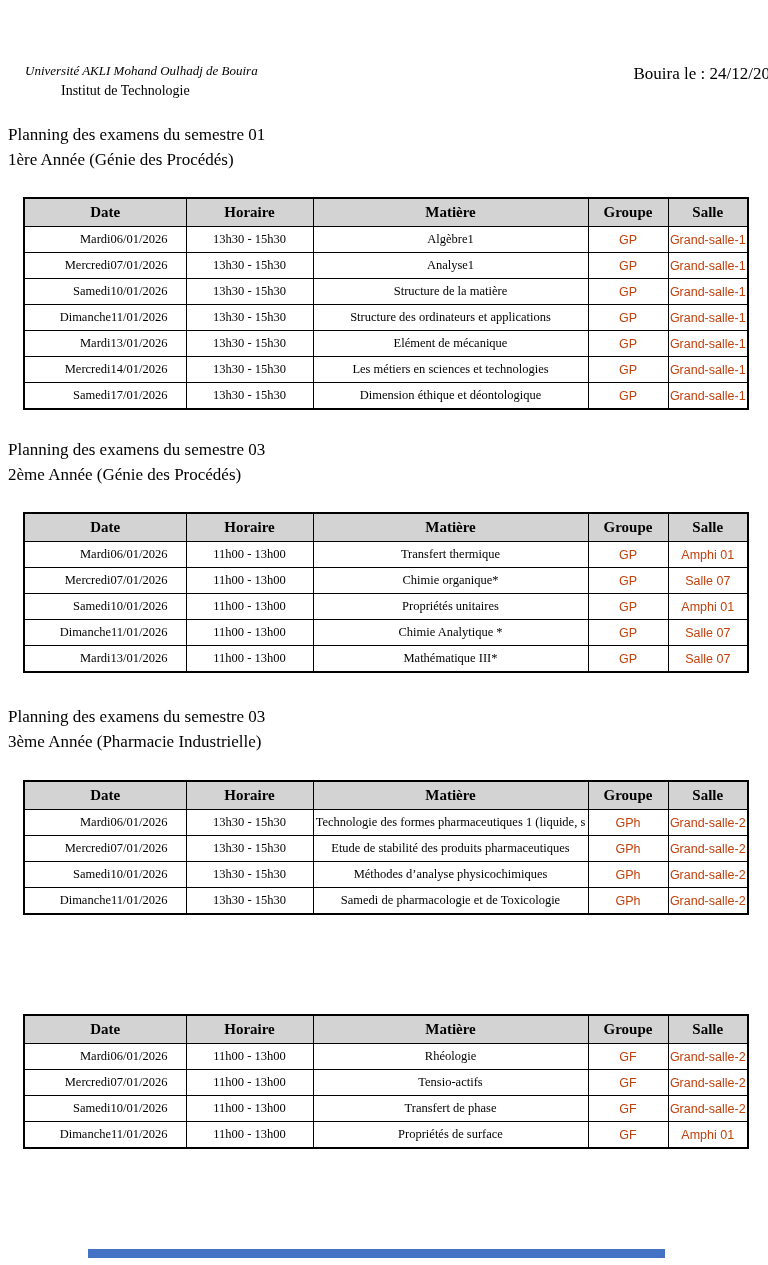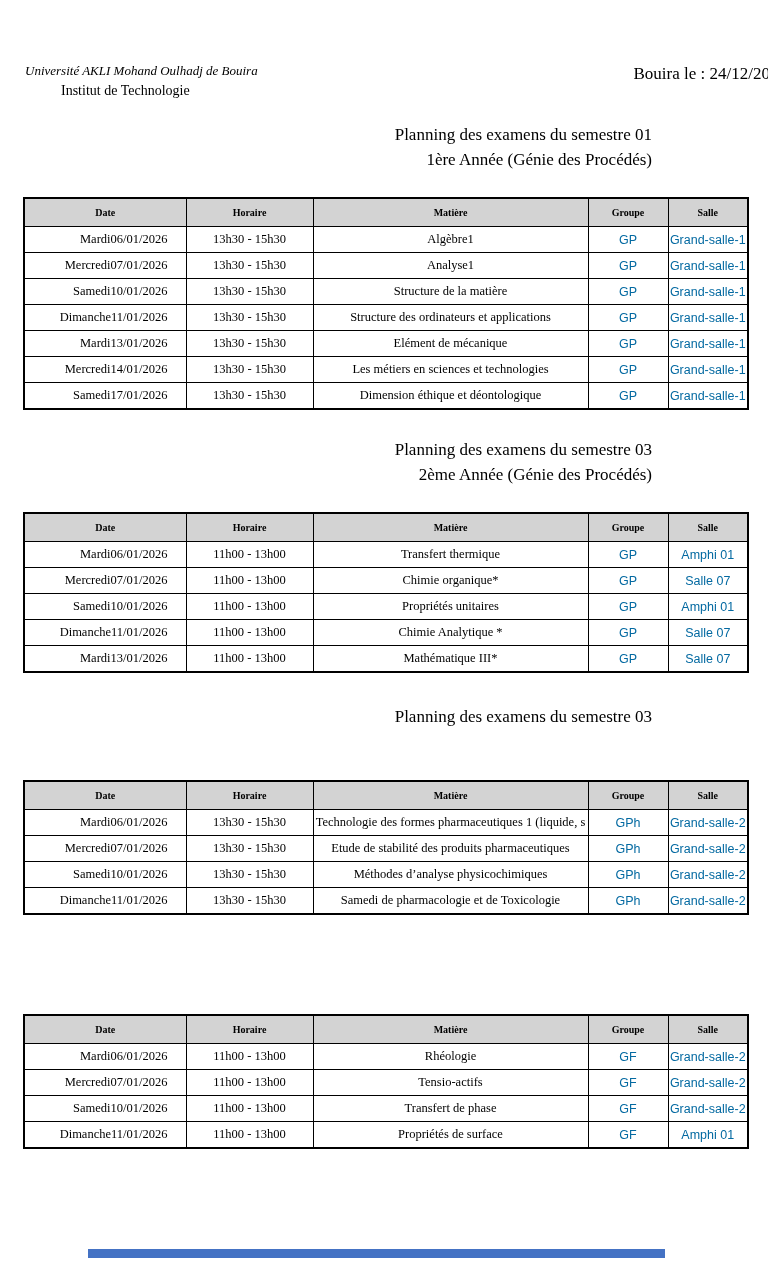--- a/index.html
+++ b/index.html
@@ -9,45 +9,45 @@
     overflow:hidden;
     padding-left:42px;
   }
   
   .letterhead { position:absolute; top:62px; left:25px; line-height:1.45; }
   .letterhead .uni { font-style:italic; font-size:13px; }
   .letterhead .inst { font-size:14px; margin-left:36px; }
   .place-date { position:absolute; top:64px; right:23px; font-size:17px; }
 
   
-  .sec-title { position:absolute; left:0; width:652px; text-align:right;
+  .sec-title { position:absolute; left:8px; width:652px; text-align:left;
                font-size:17px; line-height:25px; }
   .t1 { top:122px; } .t2 { top:437px; } .t3 { top:704px; } .t4 { top:940px; }
 
   
   table.plan { position:absolute; left:23px; width:724px;
                border-collapse:collapse; table-layout:fixed;
                border:2px solid #000; }
   .tb1 { top:197px; } .tb2 { top:512px; } .tb3 { top:780px; } .tb4 { top:1014px; }
   table.plan col.c1 { width:162px; }
   table.plan col.c2 { width:127px; }
   table.plan col.c3 { width:275px; }
   table.plan col.c4 { width:80px;  }
   table.plan col.c5 { width:80px;  }
   table.plan th {
     background:#d3d3d3; border:1px solid #000; height:27px;
-    font-size:10px; font-weight:bold; text-align:center; padding:0;
+    font-size:15px; font-weight:bold; text-align:center; padding:0;
   }
   table.plan td {
     border:1px solid #000; padding:0; text-align:center;
     font-size:12.5px; height:25px; overflow:hidden;
   }
   .tb3 td { height:24px; }
   .tb4 td { height:34px; }
-  td.c-grp, td.c-room { font-family:"Liberation Sans", sans-serif; font-size:11px; color:#0369a1; }
+  td.c-grp, td.c-room { font-family:"Liberation Sans", sans-serif; font-size:11px; color:#c2410c; }
   .date-wrap { display:flex; justify-content:flex-end; padding:0 18px 0 16px; }
   .subj-wrap { white-space:nowrap; overflow:hidden; }
 
   
   .bottom-bar { position:absolute; left:88px; top:1249px; width:577px; height:9px; }
 </style>
 </head>
 <body>
 
 <div class="page">
@@ -271,20 +271,21 @@
             <div class="subj-wrap">Mathématique III*</div>
           </td>
           <td class="c-grp">GP</td>
           <td class="c-room">Salle 07</td>
         </tr>
       </tbody>
   </table>
 
   <div class="sec-title t3">
     <div>Planning des examens du semestre 03</div>
+    <div>3ème Année (Pharmacie Industrielle)</div>
   </div>
   <table class="plan tb3">
     <colgroup>
         <col class="c1">
         <col class="c2">
         <col class="c3">
         <col class="c4">
         <col class="c5">
       </colgroup>
     <thead>

